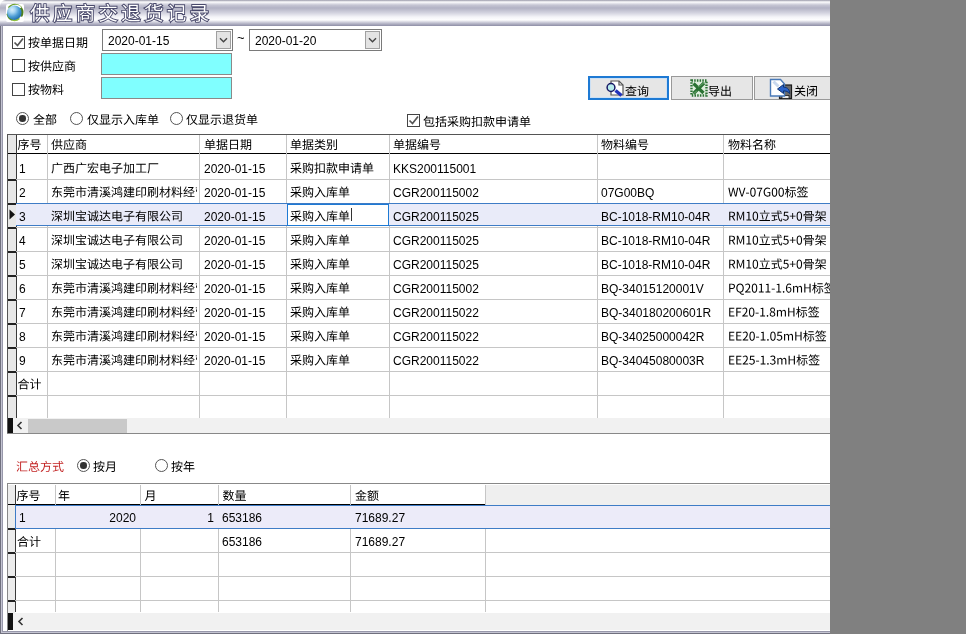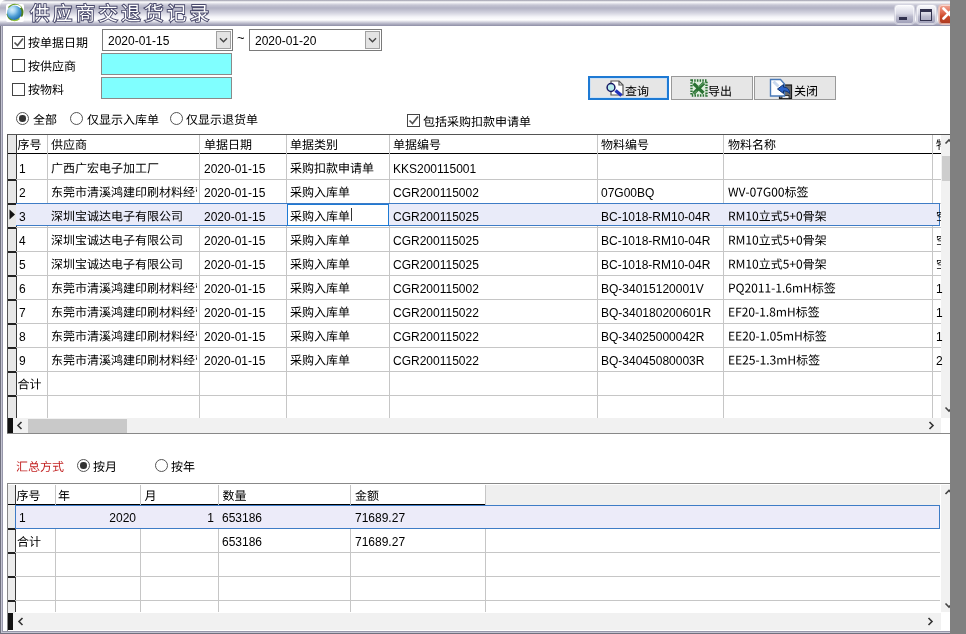--- a/index.html
+++ b/index.html
@@ -1,15 +1,15 @@
 <!DOCTYPE html>
 <html><head><meta charset="utf-8">
 <style>
 html,body{margin:0;padding:0;background:#808080;}
-#win{position:relative;width:950px;height:634px;overflow:hidden;font-family:"Liberation Sans",sans-serif;}
+#win{position:relative;width:830px;height:634px;overflow:hidden;font-family:"Liberation Sans",sans-serif;}
 svg text{font-family:"Liberation Sans",sans-serif;}
 </style></head>
 <body>
 <div id="win">
 <div style="position:absolute;left:0;top:0;width:966px;height:634px;background:#fff"></div>
     <div style="position:absolute;left:0;top:0;width:966px;height:26px;border-radius:6px 6px 0 0;
 background:linear-gradient(180deg,#9898a8 0px,#fdfdfe 2px,#c6c6d4 5px,#b2b2c4 8px,#d4d4e0 13px,#f4f4f8 17px,#fdfdfe 20px,#c0c0d0 23px,#8e8ea6 26px)"></div>
     <div style="position:absolute;left:0px;top:26px;width:1px;height:608px;background:#70707e"></div>
     <div style="position:absolute;left:1px;top:26px;width:1px;height:608px;background:#c4c4d2"></div>
     <div style="position:absolute;left:2px;top:26px;width:1px;height:608px;background:#9797aa"></div>

